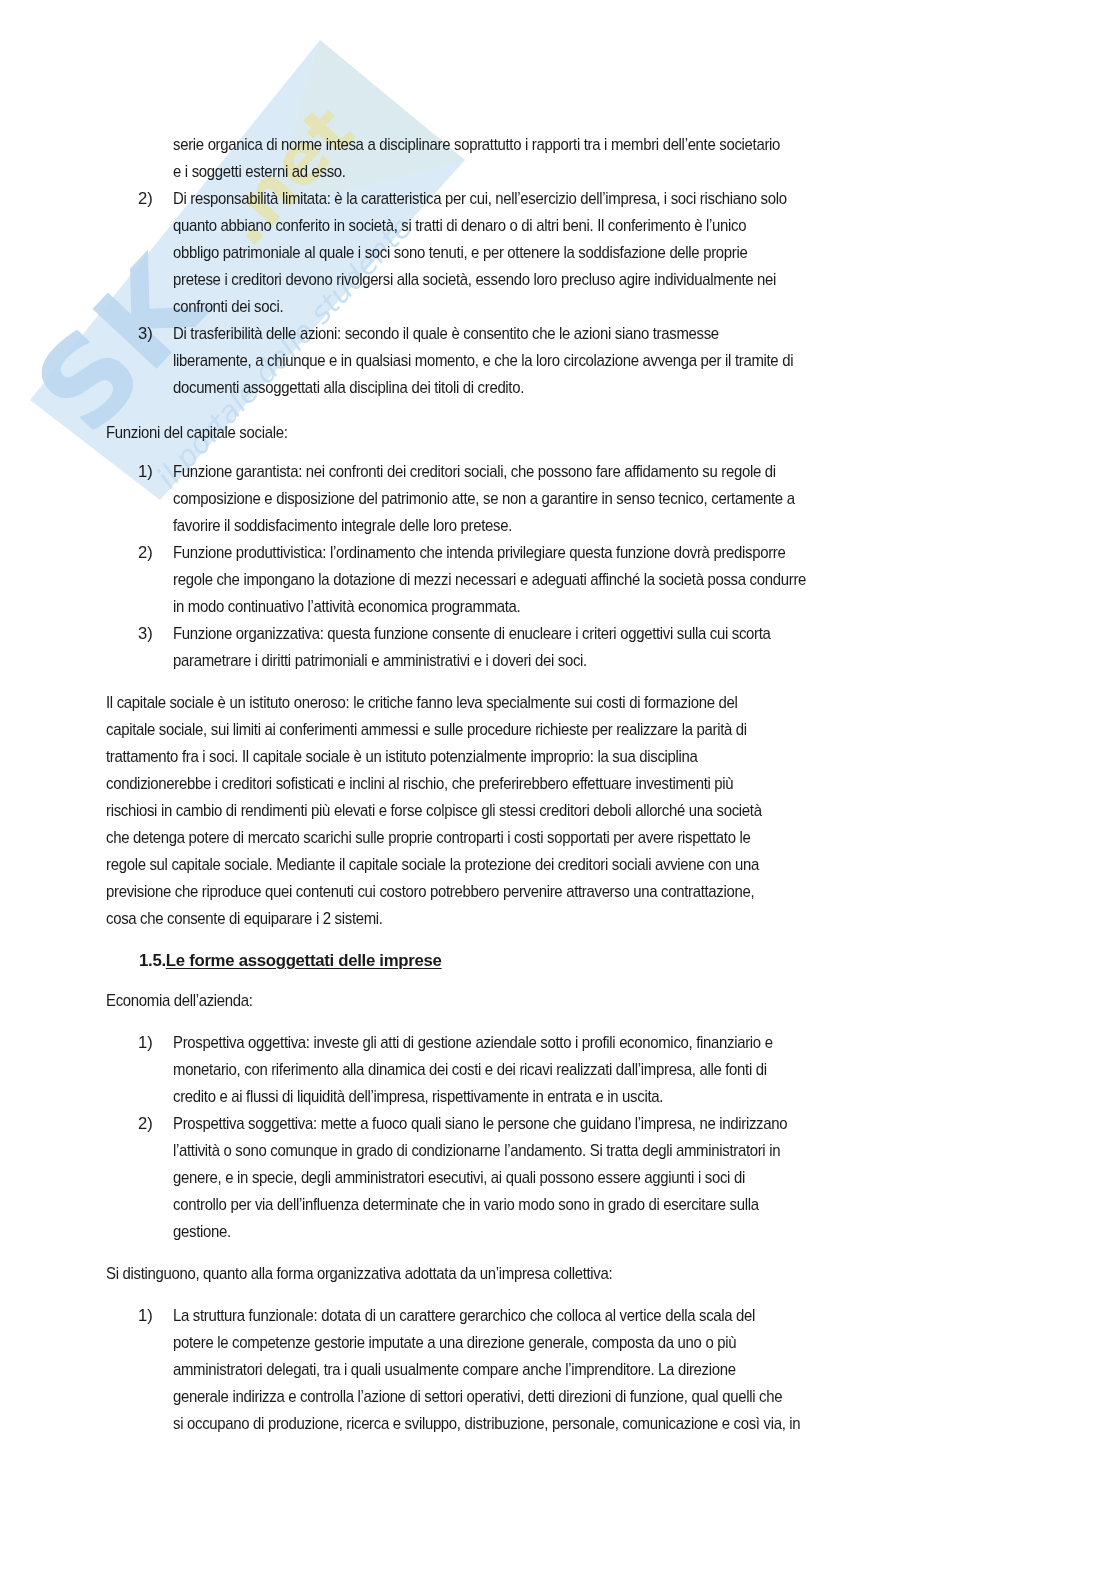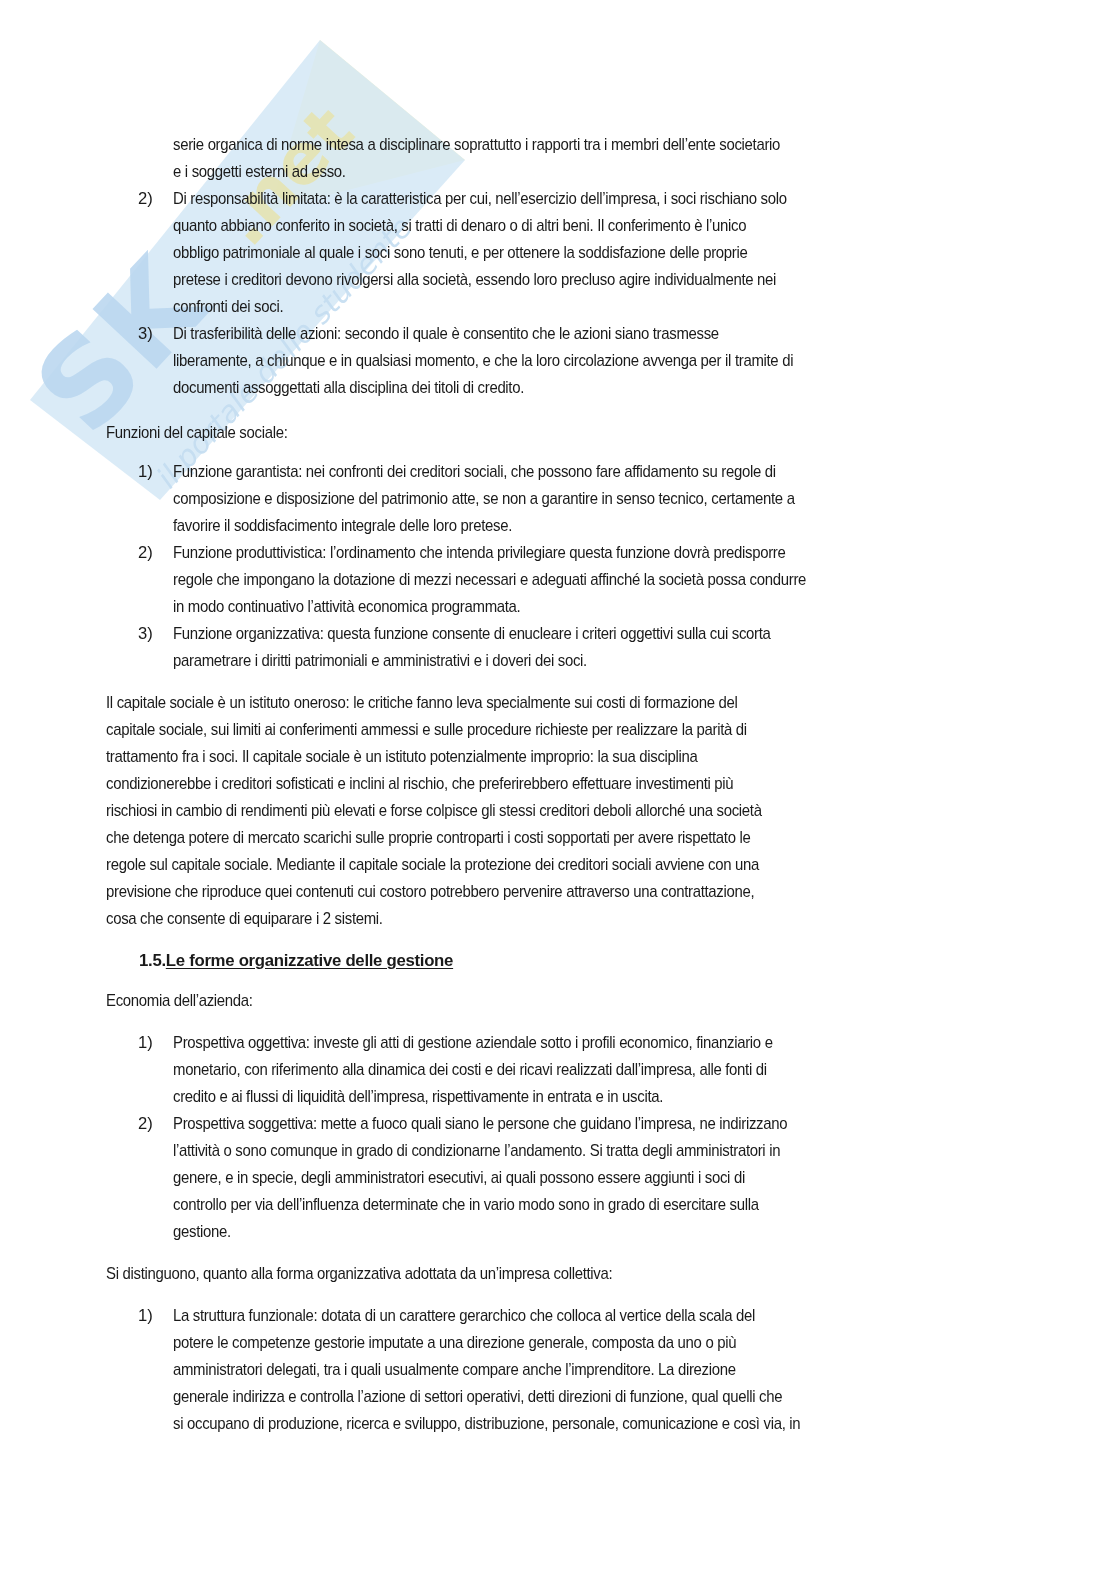--- a/index.html
+++ b/index.html
@@ -75,21 +75,21 @@
   <div class="line" style="left: 106px; top: 720px; transform: scaleX(0.9);">capitale sociale, sui limiti ai conferimenti ammessi e sulle procedure richieste per realizzare la parità di</div>
   <div class="line" style="left: 106px; top: 747px; transform: scaleX(0.9);">trattamento fra i soci. Il capitale sociale è un istituto potenzialmente improprio: la sua disciplina</div>
   <div class="line" style="left: 106px; top: 774px; transform: scaleX(0.9);">condizionerebbe i creditori sofisticati e inclini al rischio, che preferirebbero effettuare investimenti più</div>
   <div class="line" style="left: 106px; top: 801px; transform: scaleX(0.9);">rischiosi in cambio di rendimenti più elevati e forse colpisce gli stessi creditori deboli allorché una società</div>
   <div class="line" style="left: 106px; top: 828px; transform: scaleX(0.9);">che detenga potere di mercato scarichi sulle proprie controparti i costi sopportati per avere rispettato le</div>
   <div class="line" style="left: 106px; top: 855px; transform: scaleX(0.9);">regole sul capitale sociale. Mediante il capitale sociale la protezione dei creditori sociali avviene con una</div>
   <div class="line" style="left: 106px; top: 882px; transform: scaleX(0.9);">previsione che riproduce quei contenuti cui costoro potrebbero pervenire attraverso una contrattazione,</div>
   <div class="line" style="left: 106px; top: 909px; transform: scaleX(0.9);">cosa che consente di equiparare i 2 sistemi.</div>
 
   <div class="heading" style="left:139px;top:951px;">
-    <span>1.5.</span><span class="title">Le forme organizzative delle gestione</span>
+    <span>1.5.</span><span class="title">Le forme assoggettati delle imprese</span>
   </div>
 
   <div class="line" style="left: 106px; top: 991px; transform: scaleX(0.9);">Economia dell’azienda:</div>
 
   <div class="num" style="left:138px;top:1033px;">1)</div>
   <div class="line" style="left: 173px; top: 1033px; transform: scaleX(0.9);">Prospettiva oggettiva: investe gli atti di gestione aziendale sotto i profili economico, finanziario e</div>
   <div class="line" style="left: 173px; top: 1060px; transform: scaleX(0.9);">monetario, con riferimento alla dinamica dei costi e dei ricavi realizzati dall’impresa, alle fonti di</div>
   <div class="line" style="left: 173px; top: 1087px; transform: scaleX(0.9);">credito e ai flussi di liquidità dell’impresa, rispettivamente in entrata e in uscita.</div>
 
   <div class="num" style="left:138px;top:1114px;">2)</div>

